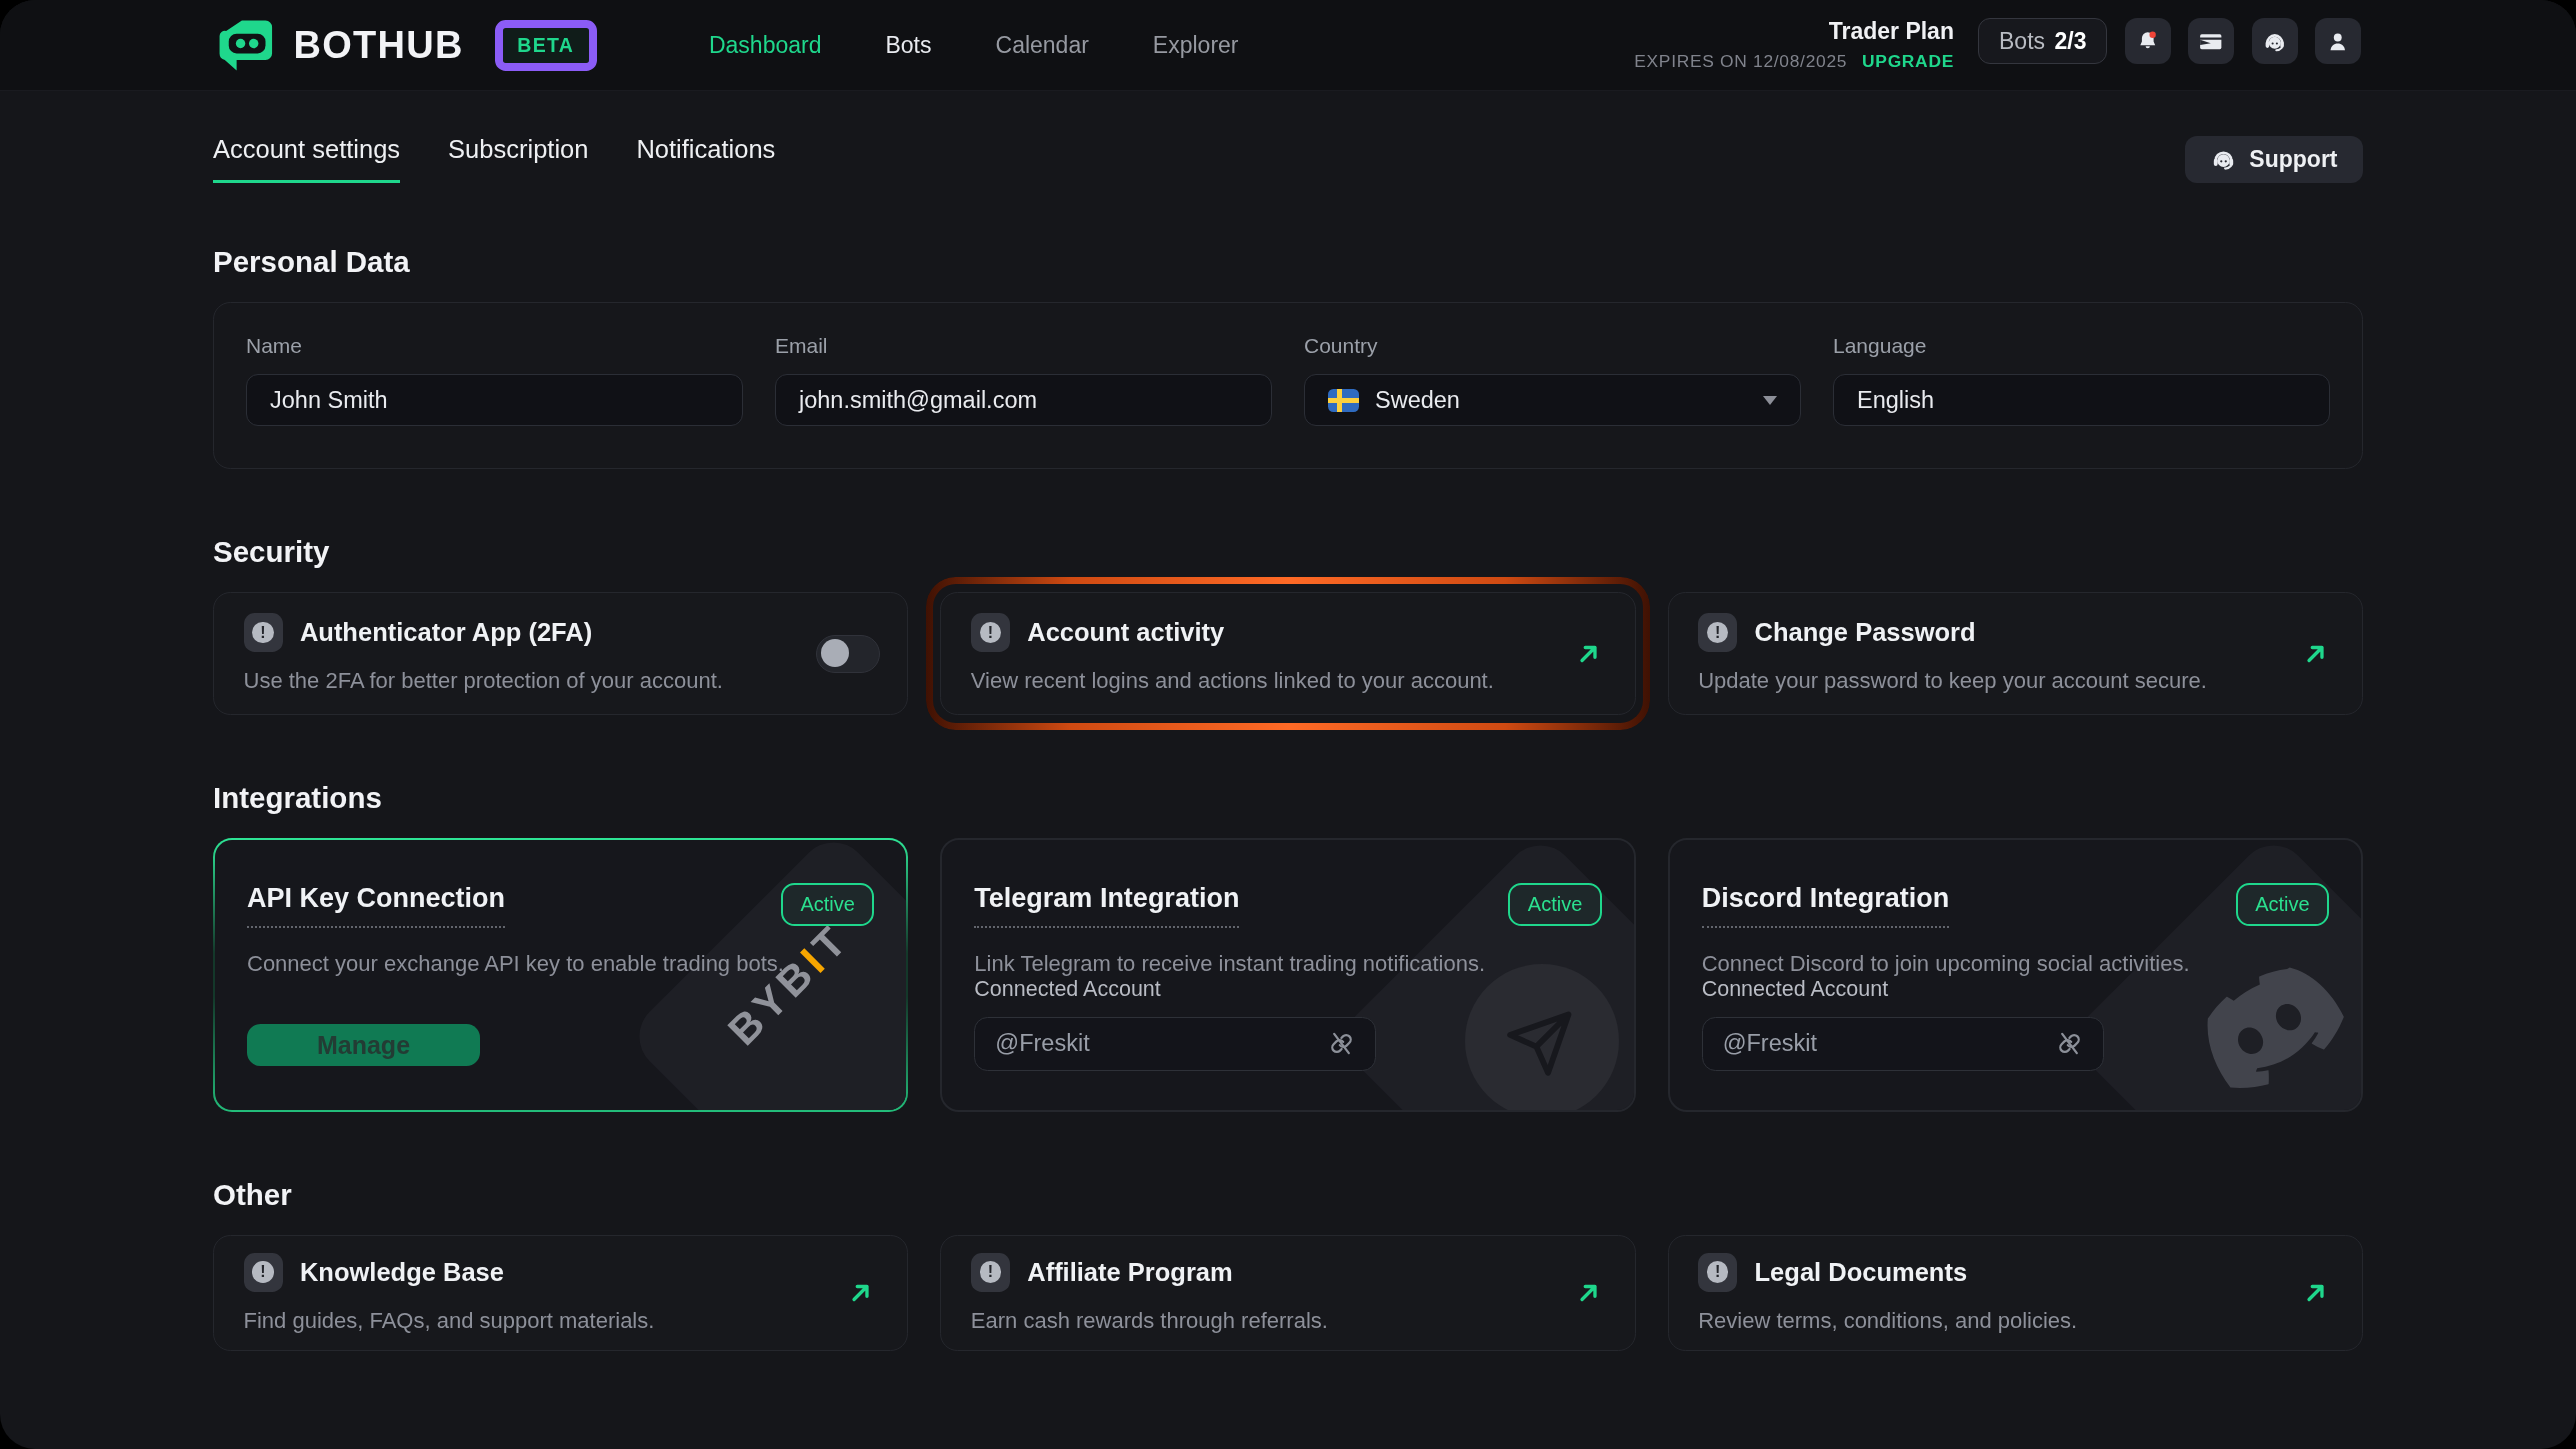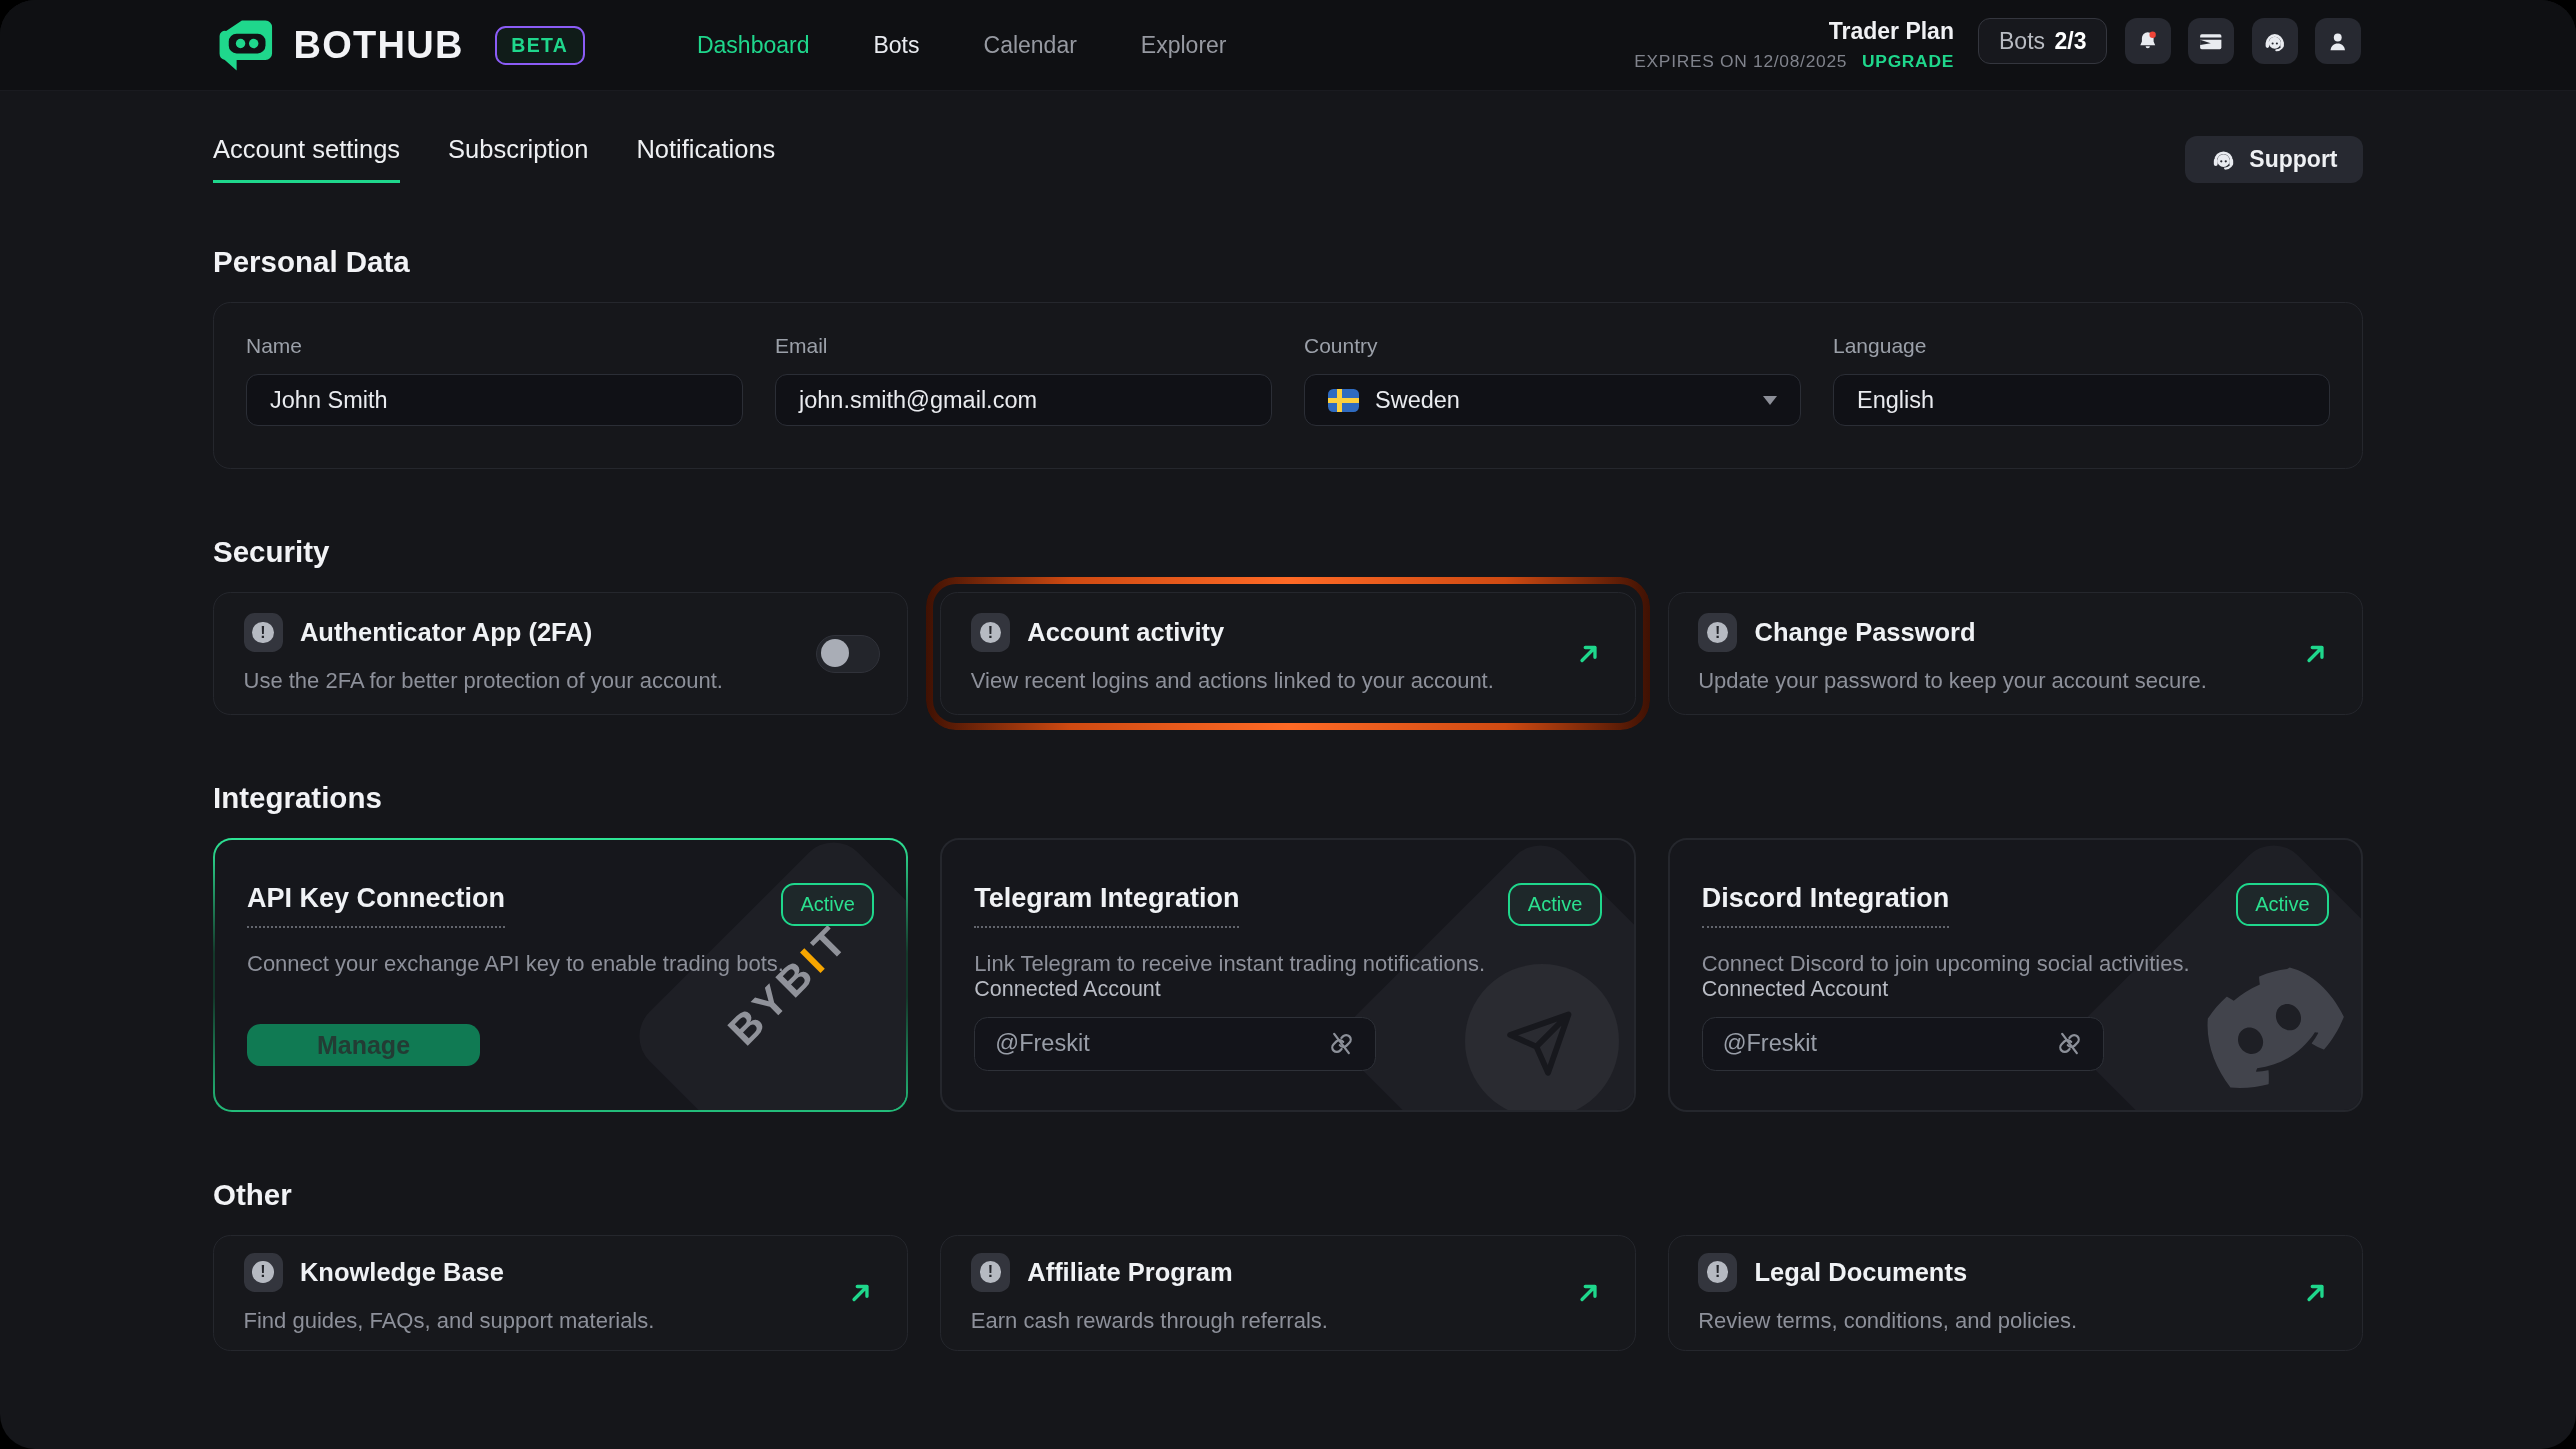--- a/index.html
+++ b/index.html
@@ -17,21 +17,21 @@
   
   header {
     height: 91px; background: #0f1013; display: flex; align-items: center;
     padding: 0 215px 0 213px; border-bottom: 1.3px solid #1a1b20;
   }
   .logo { display: flex; align-items: center; gap: 17.4px; }
   .logo svg { width: 63px; height: 63px; }
   .logo-text { font-size: 38px; font-weight: 800; color: #f2f3f6; letter-spacing: 1.3px; }
   .beta-badge {
     margin-left: 13.4px; font-size: 19.5px; font-weight: 600; color: #1fd78c;
-    border: 2px solid #8b5cf6; border-radius: 10.7px; padding: 6px 14.8px;
+    border: 8px solid #8b5cf6; border-radius: 10.7px; padding: 6px 14.8px;
     background: rgba(31,215,140,0.06); letter-spacing: 1.3px;
   }
   nav { display: flex; gap: 64px; margin-left: 112px; }
   .nav-item { font-size: 23px; color: #9699a1; text-decoration: none; cursor: pointer; }
   .nav-item.bright { color: #e9ebf0; }
   .nav-item.active { color: #1fd78c; }
   .header-right { margin-left: auto; display: flex; align-items: flex-start; gap: 17.4px; }
   .plan { text-align: right; margin-right: 6.7px; }
   .plan-name { font-size: 23px; font-weight: 600; color: #f0f1f4; }
   .plan-sub { margin-top: 5.4px; font-size: 17.4px; color: #80838c; letter-spacing: 0.7px; }

